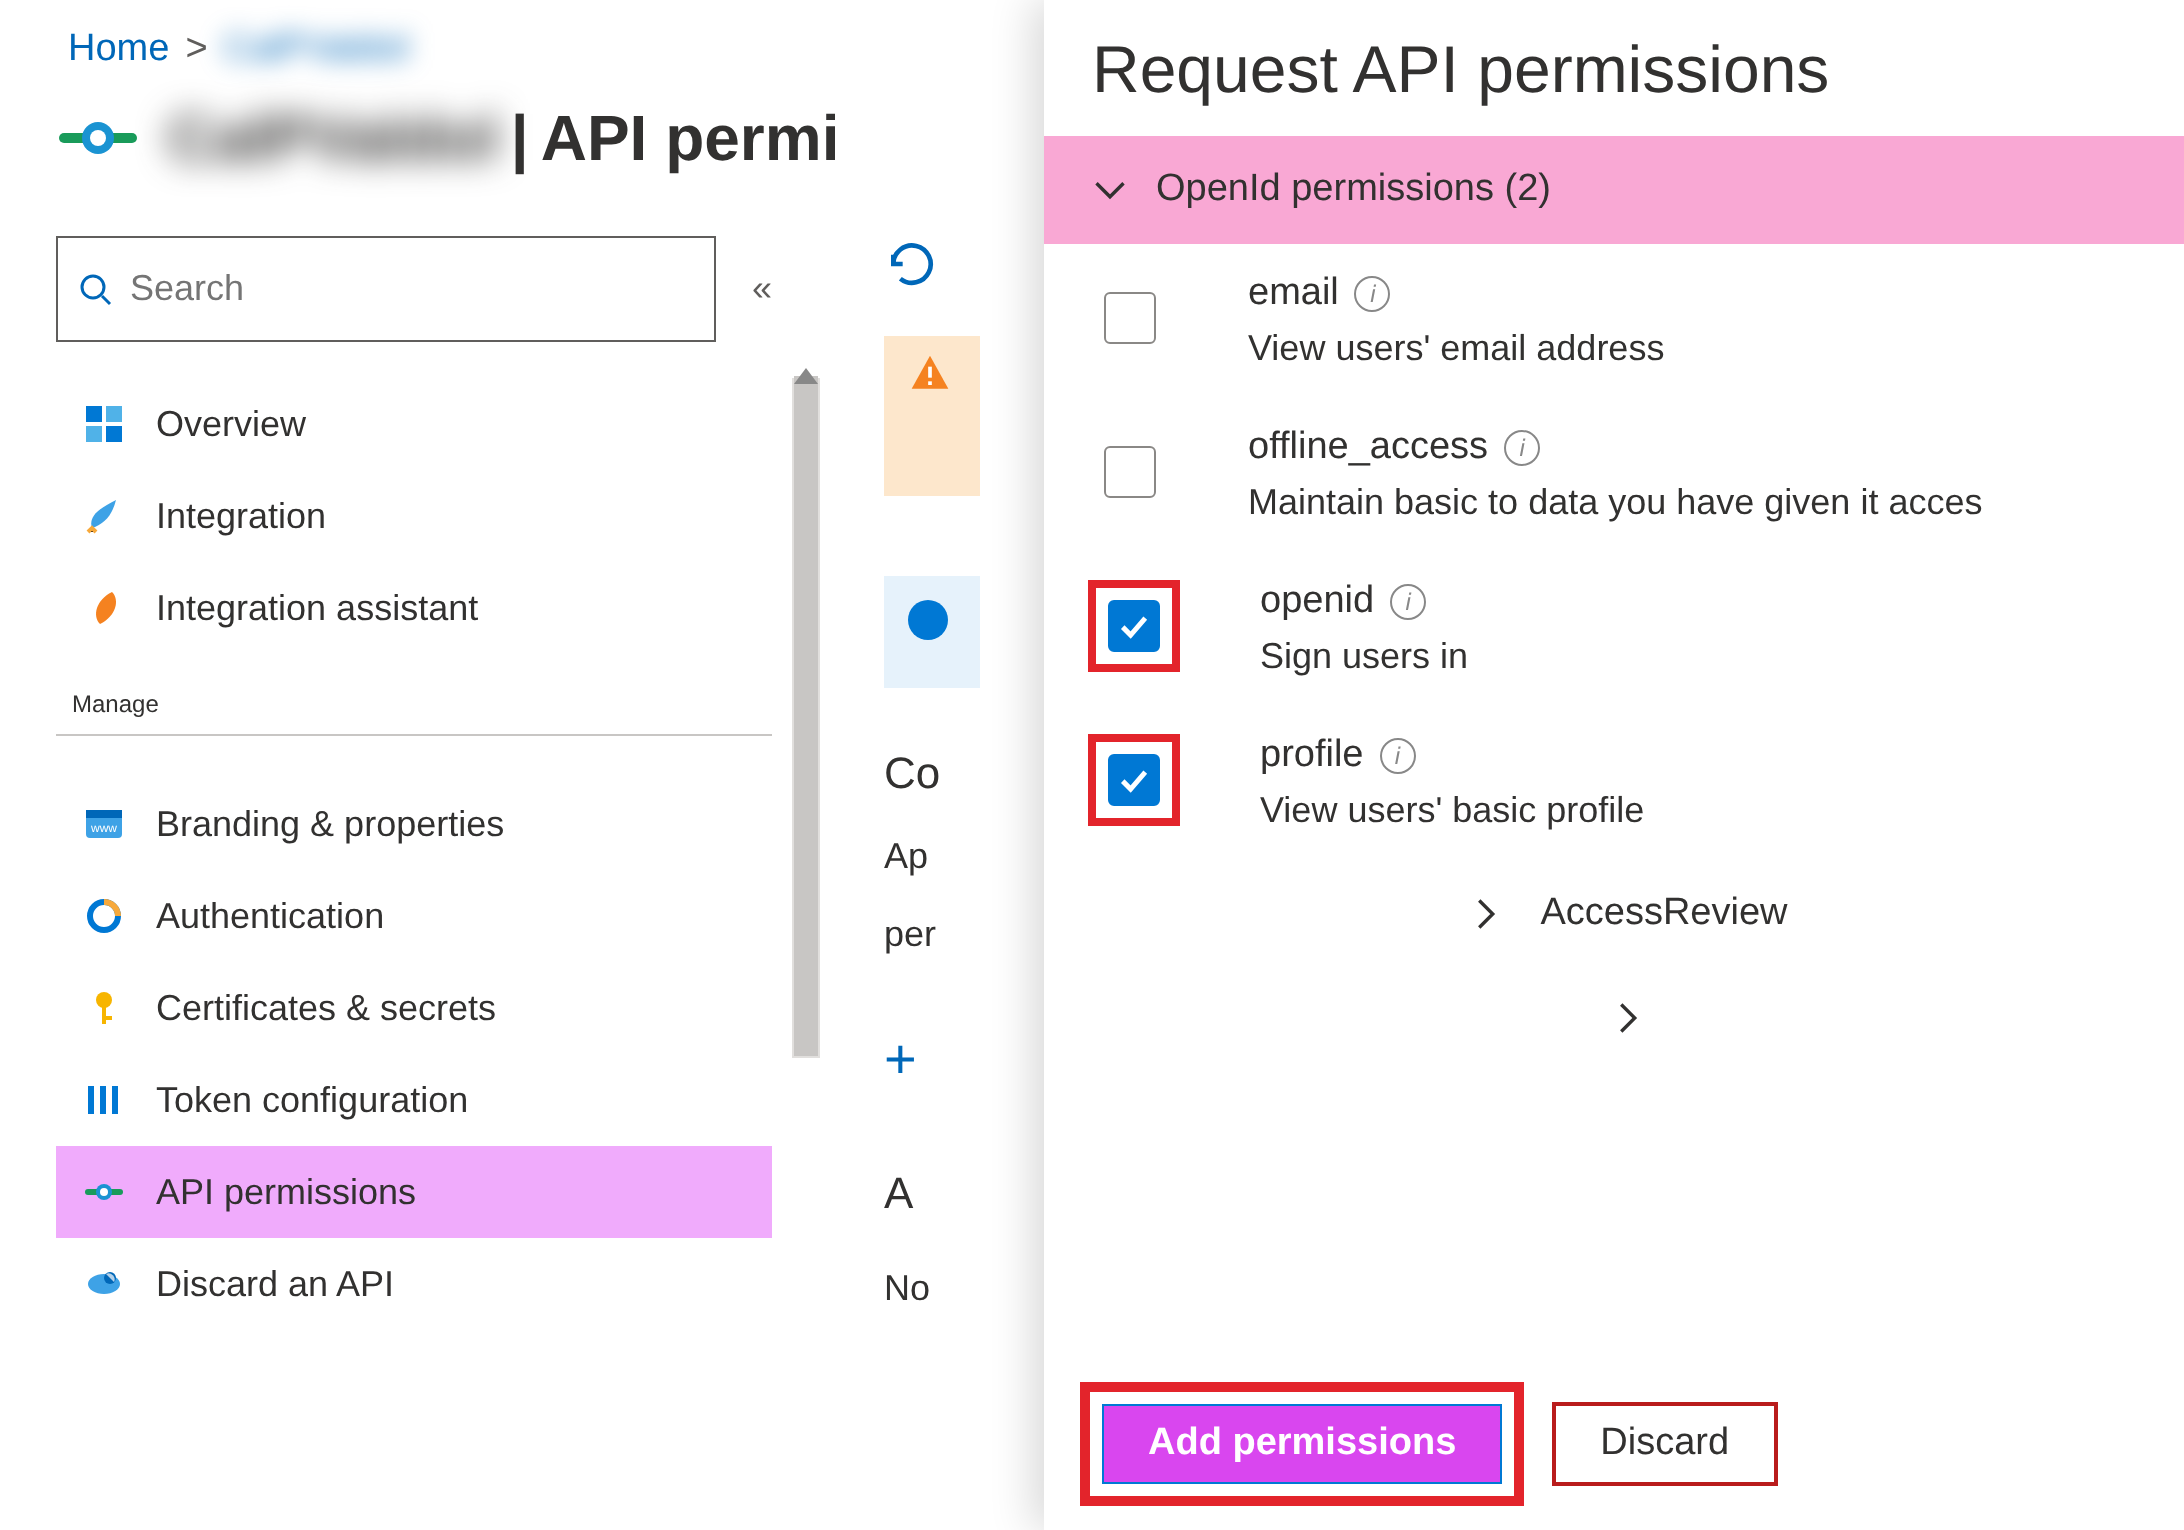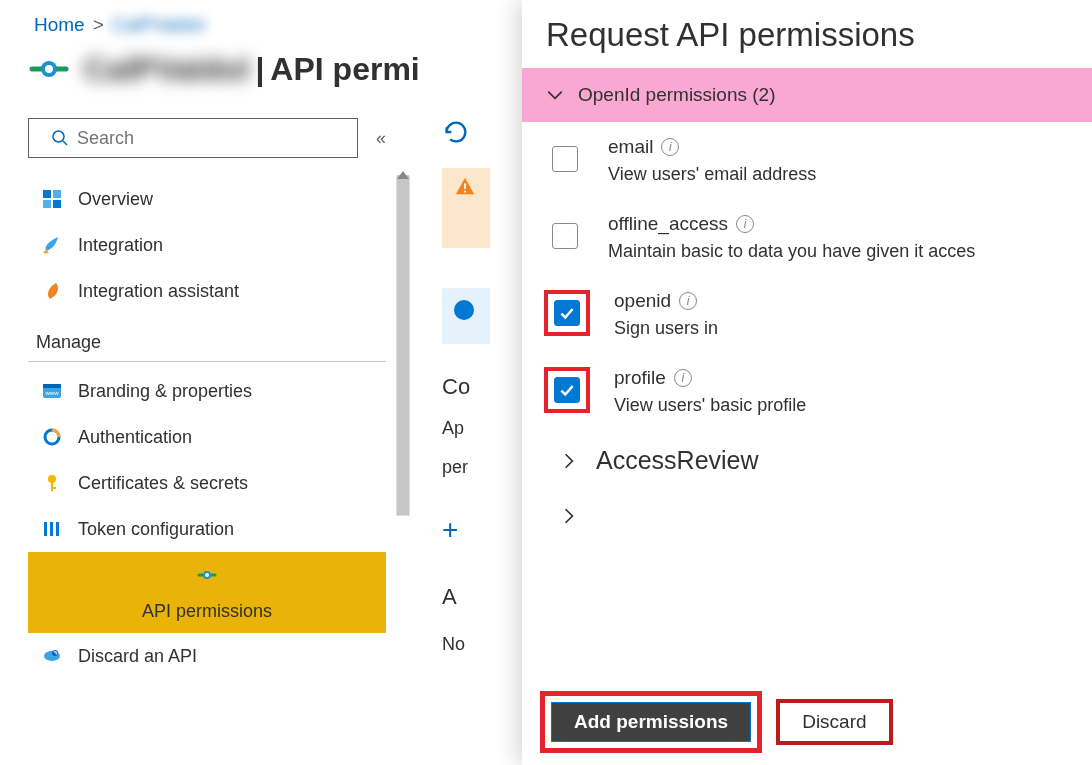--- a/index.html
+++ b/index.html
@@ -55,24 +55,24 @@
 }
 .search-row {
   display: flex;
   align-items: center;
   gap: 18px;
   margin-bottom: 18px;
 }
 .search-box {
   flex: 1;
   border: 1px solid #605e5c;
-  height: 40px;
-  display: flex;
-  align-items: center;
-  padding: 0 22px;
+  height: 53px;
+  display: flex;
+  align-items: center;
+  padding: 0 10px;
   gap: 8px;
   font-size: 18px;
   color: #605e5c;
 }
 .search-box input {
   border: none;
   outline: none;
   flex: 1;
   font-size: 18px;
   color: #323130;
@@ -81,34 +81,34 @@
 .collapse-icon { font-size: 18px; color: #605e5c; cursor: pointer; }
 .nav-list { position: relative; }
 .nav-item {
   display: flex;
   align-items: center;
   gap: 14px;
   padding: 11px 12px;
   font-size: 18px;
   cursor: pointer;
 }
-.nav-item.selected { background: #eab308; flex-direction: column; }
+.nav-item.selected { background: #f0abfc; }
 .nav-icon {
   width: 24px;
   height: 24px;
   display: flex;
   align-items: center;
   justify-content: center;
 }
 .section-header {
   padding: 18px 12px 8px 8px;
-  font-size: 18px;
+  font-size: 12px;
   font-weight: 400;
   border-bottom: 1px solid #c8c6c4;
-  margin-bottom: 6px;
+  margin-bottom: 21px;
 }
 .scrollbar {
   position: absolute;
   right: -24px;
   top: 0;
   width: 14px;
   height: 340px;
   background: #f3f2f1;
   border: 1px solid #e1dfdd;
 }
@@ -180,21 +180,21 @@
   display: flex;
   align-items: center;
   gap: 14px;
   font-size: 19px;
   cursor: pointer;
 }
 .perm-list {}
 .perm-row {
   display: flex;
   align-items: flex-start;
-  gap: 24px;
+  gap: 40px;
   padding: 14px 0 14px 24px;
 }
 .perm-row .highlight-box {
   border: 4px solid #e3242b;
   padding: 6px;
   margin-left: -2px;
 }
 .checkbox {
   width: 26px; height: 26px;
   border: 1px solid #8a8886;
@@ -221,43 +221,44 @@
   font-size: 12px; color: #888;
   font-style: italic;
   flex-shrink: 0;
 }
 .perm-desc { font-size: 18px; color: #323130; margin-top:4px;}
 .collapsed-row {
   display: flex;
   align-items: center;
   gap: 18px;
   padding: 16px 24px 16px 38px;
-  font-size: 25px;
+  font-size: 19px;
   cursor: pointer;
+  justify-content: center;
 }
 .panel-actions {
   margin-top: auto;
   padding: 0 0 12px 18px;
   display: flex;
   align-items: center;
   gap: 14px;
 }
 .btn-primary-wrap {
   border: 5px solid #e3242b;
   padding: 6px;
 }
 .btn {
   font-size: 19px;
   font-weight: 600;
   padding: 8px 22px;
   cursor: pointer;
   border: 1px solid transparent;
 }
-.btn-primary { background: #404040; color: #fff; border-color: #0078d4; }
-.btn-secondary { background: #fff; color: #323130; border: 4px solid #b91c1c; font-weight: 400; }
+.btn-primary { background: #d946ef; color: #fff; border-color: #0078d4; }
+.btn-secondary { background: #fff; color: #323130; border: 2px solid #b91c1c; font-weight: 400; }
 .chev { width: 18px; height: 18px; }
 </style>
 </head>
 <body>
 
 <div class="breadcrumb">
   <a href="#">Home</a>
   <span class="sep">&gt;</span>
   <span class="blur">CalPValdol</span>
 </div>

